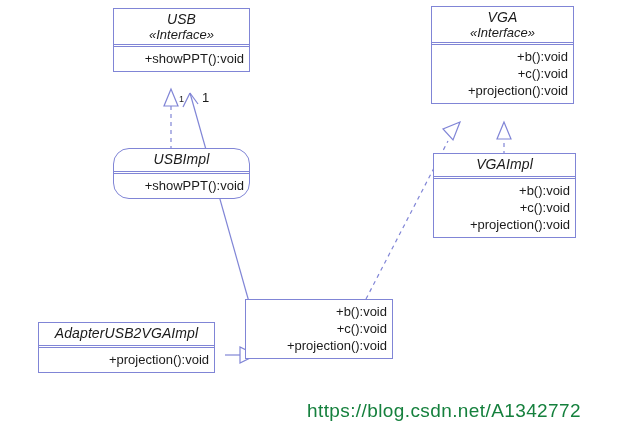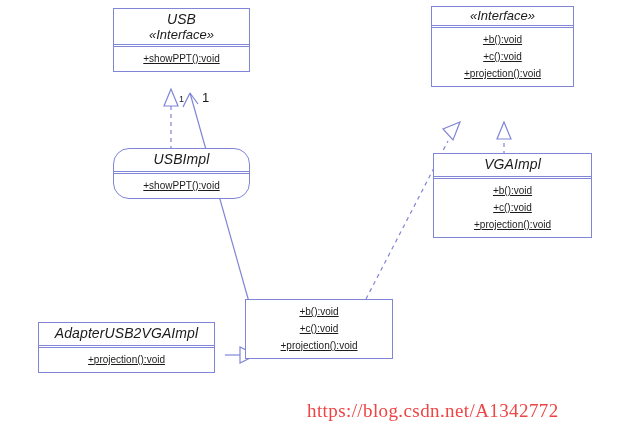--- a/index.html
+++ b/index.html
@@ -43,26 +43,25 @@
     font-size: 13px;
     font-style: italic;
     color: #1b1b1b;
     line-height: 13px;
     white-space: nowrap;
   }
   .uml-members {
     padding: 3px 5px 4px 5px;
   }
   .member {
-    font-size: 10px;
+    font-size: 13px;
     color: #1b1b1b;
     line-height: 17px;
     white-space: nowrap;
-    text-align: center;
-    text-decoration: underline;
+    text-align: right;
   }
   .edge-label {
     position: absolute;
     font-size: 13px;
     color: #1b1b1b;
     z-index: 8;
     white-space: nowrap;
   }
   .edge-label.small {
     font-size: 9px;
@@ -74,25 +73,24 @@
     width: 634px;
     height: 441px;
     z-index: 2;
     overflow: visible;
   }
   .watermark {
     position: absolute;
     left: 307px;
     top: 400px;
     font-size: 19px;
-    color: #ef4444;
+    color: #15803d;
     letter-spacing: 0.4px;
     z-index: 1;
     white-space: nowrap;
-    font-family: Liberation Serif, serif;
   }
 </style>
 </head>
 <body>
 
 <div id="canvas">
 
   <div class="watermark">https://blog.csdn.net/A1342772</div>
 
   <svg class="links" viewBox="0 0 634 441" xmlns="http://www.w3.org/2000/svg">
@@ -137,39 +135,40 @@
       <div class="cls-name">USB</div>
       <div class="cls-stereo">«Interface»</div>
     </div>
     <div class="uml-members">
       <div class="member">+showPPT():void</div>
     </div>
   </div>
 
   <div class="uml-box" style="left:431px; top:6px; width:143px;">
     <div class="uml-header double">
+      <div class="cls-name">VGA</div>
       <div class="cls-stereo">«Interface»</div>
     </div>
     <div class="uml-members">
       <div class="member">+b():void</div>
       <div class="member">+c():void</div>
       <div class="member">+projection():void</div>
     </div>
   </div>
 
   <div class="uml-box" style="left:113px; top:148px; width:137px;border-radius:16px;">
     <div class="uml-header double">
       <div class="cls-name">USBImpl</div>
     </div>
     <div class="uml-members">
       <div class="member">+showPPT():void</div>
     </div>
   </div>
 
-  <div class="uml-box" style="left:433px; top:153px; width:159px;">
+  <div class="uml-box" style="left:433px; top:153px; width:143px;">
     <div class="uml-header double">
       <div class="cls-name">VGAImpl</div>
     </div>
     <div class="uml-members">
       <div class="member">+b():void</div>
       <div class="member">+c():void</div>
       <div class="member">+projection():void</div>
     </div>
   </div>
 

